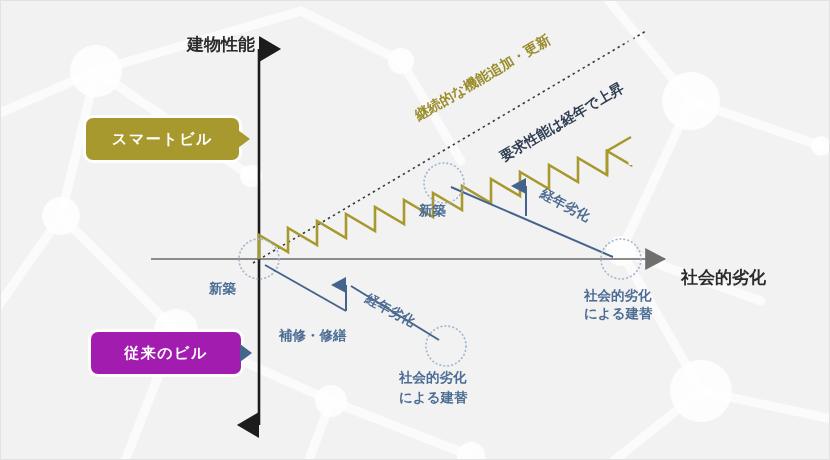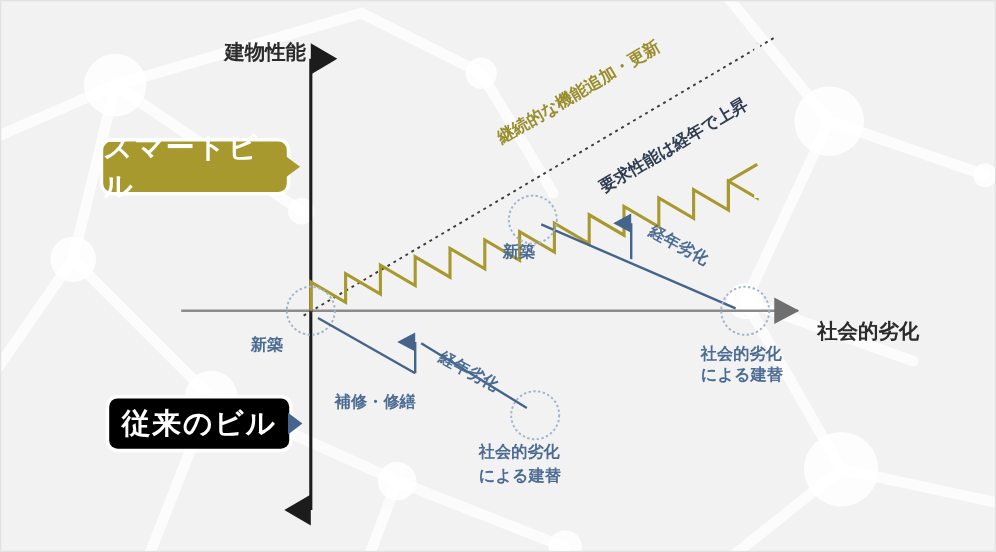--- a/index.html
+++ b/index.html
@@ -32,21 +32,21 @@
     width: 830px;
     height: 460px;
   }
   .pill {
     position: absolute;
     display: flex;
     align-items: center;
     justify-content: center;
     border-radius: 7px;
     color: #ffffff;
-    font-size: 24px;
+    font-size: 15px;
     font-weight: 700;
     letter-spacing: 1.5px;
     box-shadow: 0 0 0 3px rgba(255,255,255,0.85);
   }
   .pill .nub {
     position: absolute;
     right: -11px;
     top: 50%;
     margin-top: -9px;
     width: 0; height: 0;
@@ -55,21 +55,21 @@
   }
   #pill-smart {
     left: 85px; top: 117px;
     width: 153px; height: 42px;
     background: #a8992e;
   }
   #pill-smart .nub { border-left: 12px solid #a8992e; }
   #pill-legacy {
     left: 90px; top: 331px;
     width: 150px; height: 42px;
-    background: #000000;
+    background: #a21caf;
   }
   #pill-legacy .nub { border-left: 12px solid #45648c; }
 
   .txt {
     position: absolute;
     white-space: pre;
     line-height: 1.35;
   }
   .axis-label {
     font-size: 17px;

